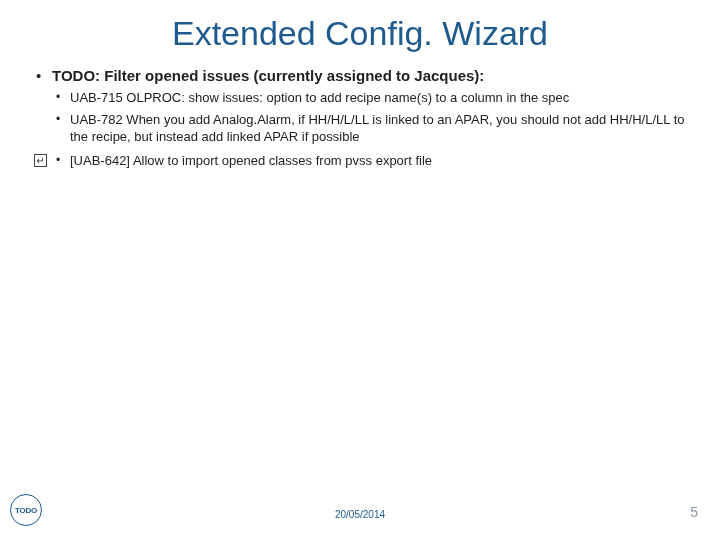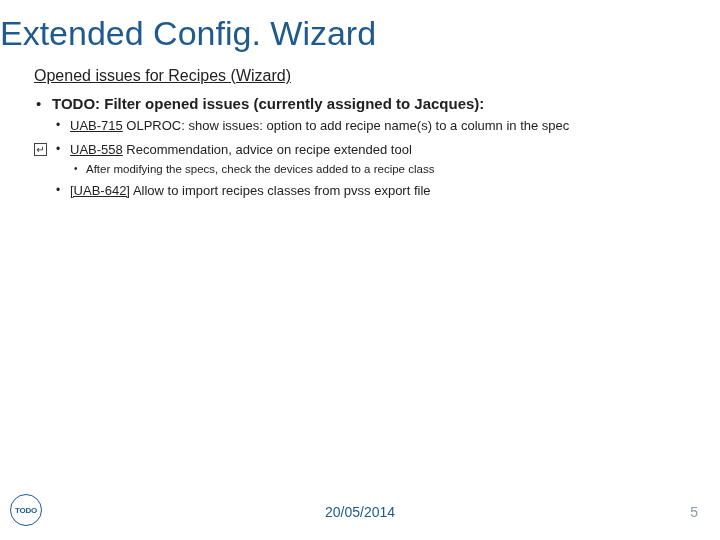--- a/index.html
+++ b/index.html
@@ -8,21 +8,21 @@
     height: 540px;
     font-family: Arial, Helvetica, sans-serif;
     background: #fff;
     position: relative;
     overflow: hidden;
   }
   .title {
     color: #1e5a8e;
     font-size: 34px;
     font-weight: 400;
-    text-align: left;
+    text-align: center;
     padding-top: 14px;
     padding-bottom: 10px;
   }
   .content {
     padding: 4px 34px 0 34px;
   }
   .section-head {
     font-size: 16px;
     text-decoration: underline;
     color: #222;
@@ -39,73 +39,69 @@
     font-size: 10px; line-height: 11px; text-align: center;
     color: #333;
   }
   .bold { font-weight: 700; }
   ul.l2 { list-style: none; padding-left: 0; margin-top: 5px; }
   ul.l2 > li { position: relative; padding-left: 18px; margin-bottom: 4px; font-size: 13px; line-height: 1.35; color: #222; }
   ul.l2 > li::before { content: "•"; position: absolute; left: 4px; top: 0; font-size: 12px; }
   ul.l3 { list-style: none; padding-left: 0; margin-top: 4px; }
   ul.l3 > li { position: relative; padding-left: 16px; margin-bottom: 3px; font-size: 11.5px; color: #222; }
   ul.l3 > li::before { content: "•"; position: absolute; left: 4px; top: 0; font-size: 10px; }
-  .u { text-decoration: underline; }
+  .u { }
   .footer {
     position: absolute;
     bottom: 10px; left: 0; width: 100%;
     height: 30px;
   }
   .logo {
     position: absolute; left: 10px; bottom: 4px;
     width: 32px; height: 32px;
     border: 1.5px solid #1e5a8e; border-radius: 50%;
     display: flex; align-items: center; justify-content: center;
     color: #1e5a8e; font-size: 8px; font-weight: 700;
     letter-spacing: -0.3px;
   }
   .date {
     position: absolute; left: 0; width: 100%; bottom: 10px;
     text-align: center;
-    color: #1e5a8e; font-size: 14px;
+    color: #1e5a8e; font-size: 10px;
   }
   .pagenum {
     position: absolute; right: 22px; bottom: 10px;
     color: #8a9aa8; font-size: 14px;
   }
 </style>
 </head>
 <body>
 
 <h1 class="title">Extended Config. Wizard</h1>
 
 <div class="content">
-  <div class="section-head">Opened issues for Recipes (Wizard)</div>
 
   <ul class="l1">
     <li>
       <span class="bold">TODO: Filter opened issues (currently assigned to Jacques):</span>
       <ul class="l2">
         <li>
           <span class="u">UAB-715</span><span> OLPROC: show issues: option to add recipe name(s) to a column in the spec</span>
         </li>
+        <li>
+          <span class="u">UAB-782</span><span> When you add Analog.Alarm, if HH/H/L/LL is linked to an APAR, you should not add HH/H/L/LL to the recipe, but instead add linked APAR if possible</span>
+        </li>
       </ul>
     </li>
 
     <li class="icon">
       <span class="iconbox">↵</span>
       <ul class="l2">
         <li>
-          <span class="u">UAB-558</span><span> Recommendation, advice on recipe extended tool</span>
-          <ul class="l3">
-            <li><span>After modifying the specs, check the devices added to a recipe class</span></li>
-          </ul>
-        </li>
-        <li>
-          <span class="u">[UAB-642]</span><span> Allow to import recipes classes from pvss export file</span>
+          <span class="u">[UAB-642]</span><span> Allow to import opened classes from pvss export file</span>
         </li>
       </ul>
     </li>
   </ul>
 </div>
 
 <div class="footer">
   <div class="logo">TODO</div>
   <div class="date">20/05/2014</div>
   <div class="pagenum">5</div>

